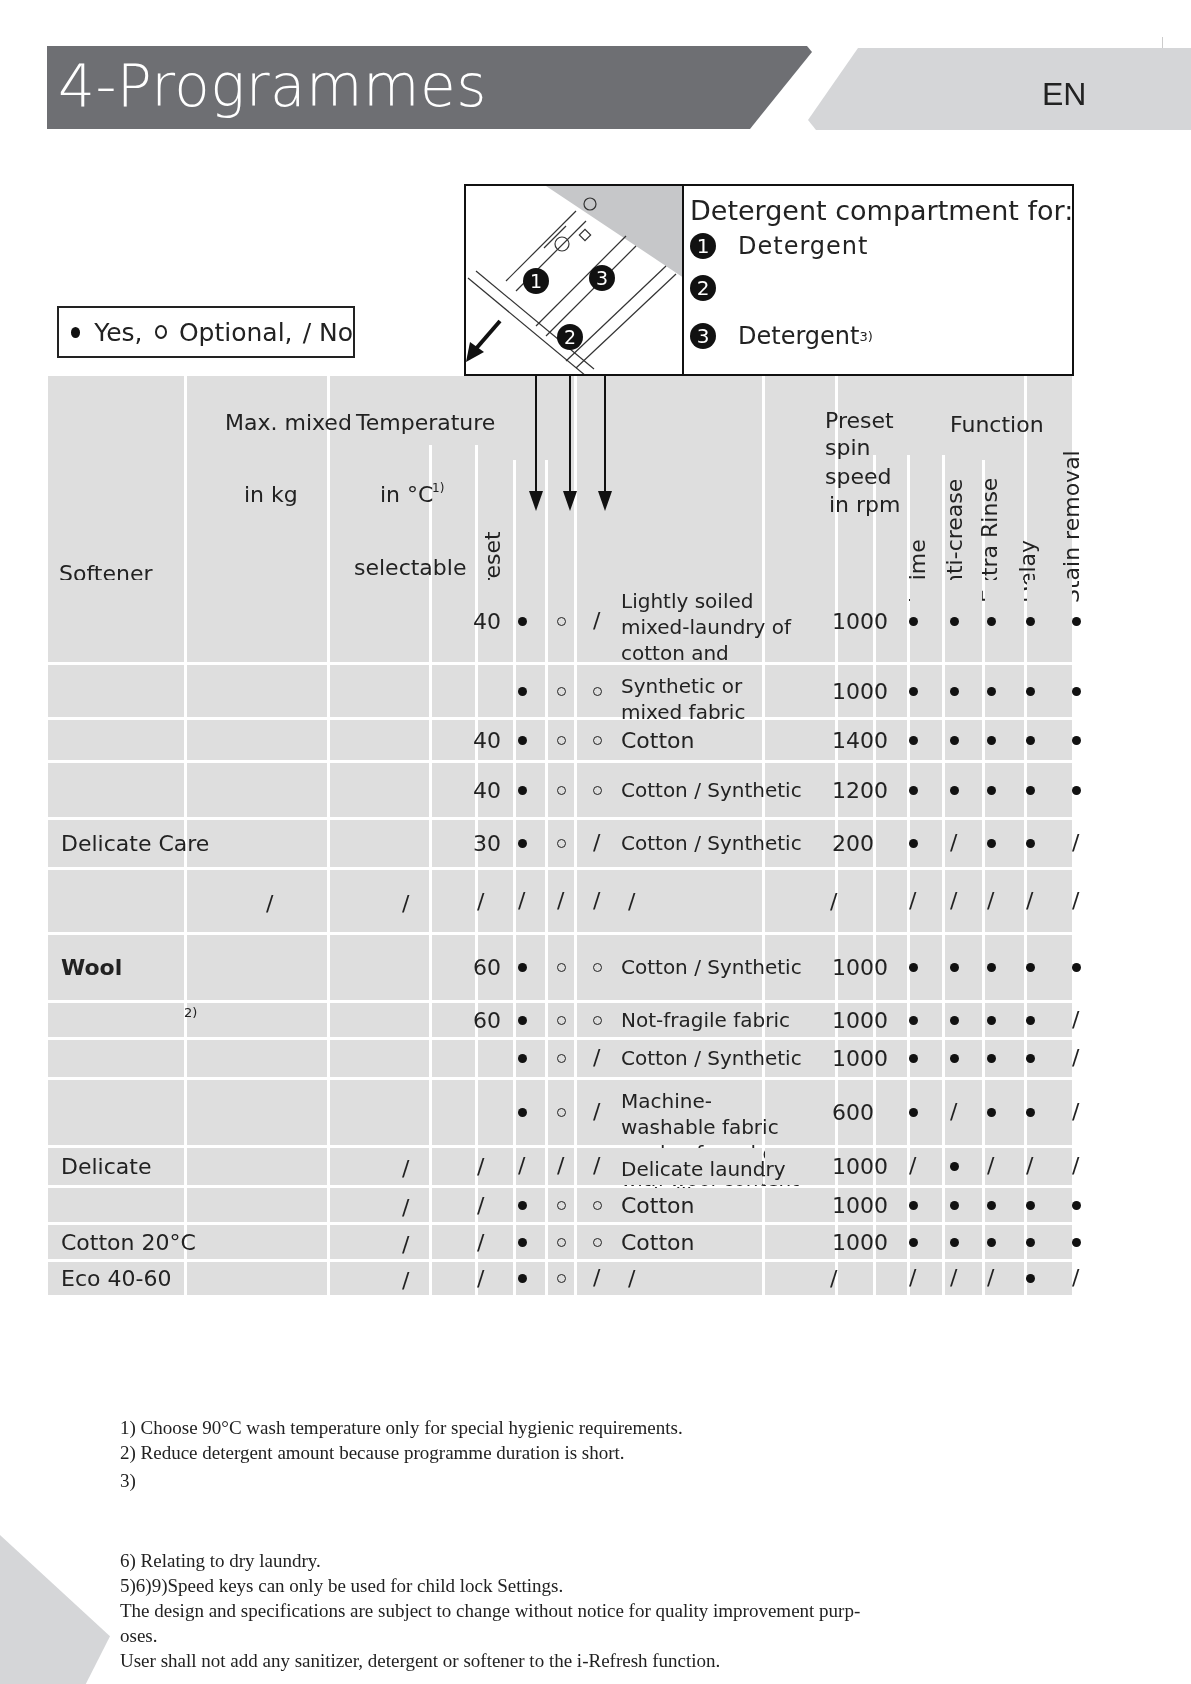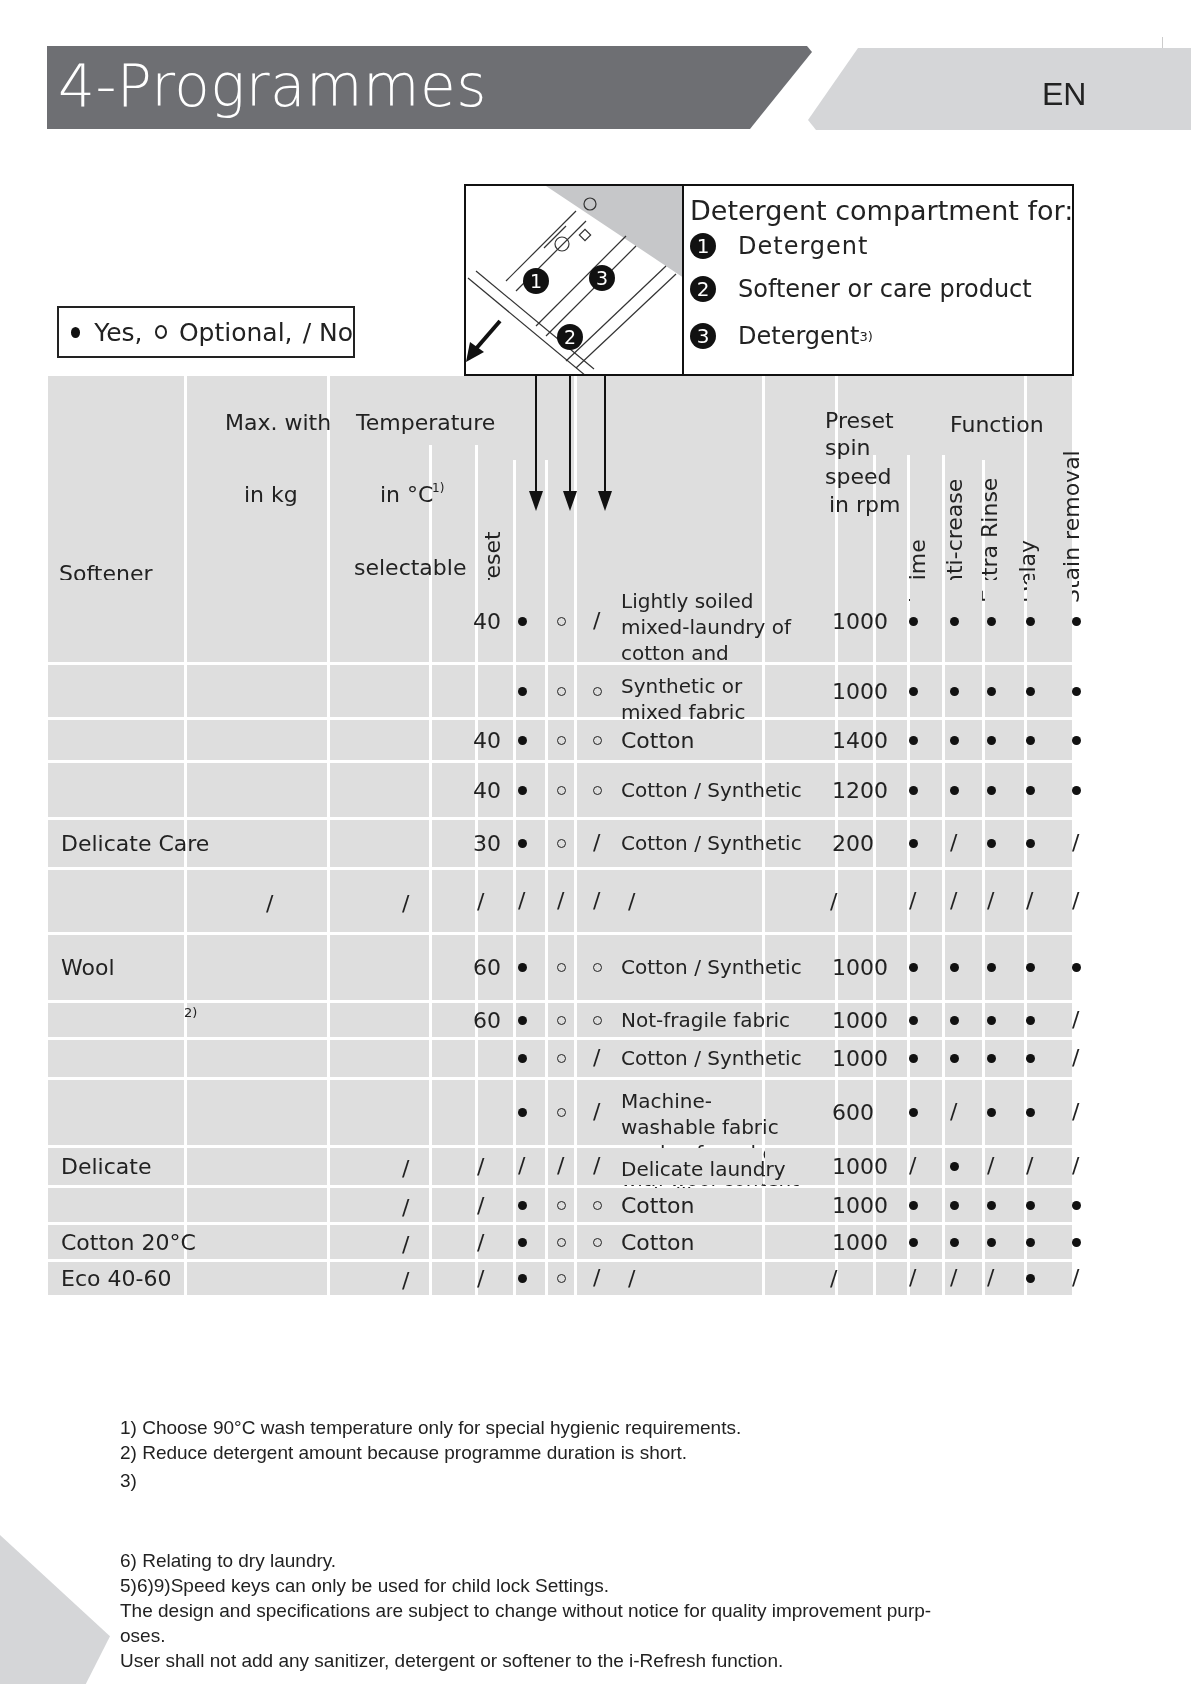--- a/index.html
+++ b/index.html
@@ -38,21 +38,21 @@
   .cell { position:absolute; background:#dedede; box-sizing:border-box; }
   .txt { position:absolute; font-size:22px; color:#222; white-space:nowrap; line-height:1; }
   .txt.sm { font-size:20px; }
   .txt.wrap { white-space:normal; line-height:26px; }
   .vtxt { position:absolute; transform:rotate(-90deg); transform-origin:left top; font-size:22px; white-space:nowrap; line-height:1; }
   .sym-dot { position:absolute; width:9px; height:9px; border-radius:50%; background:#111; }
   .sym-ring { position:absolute; width:9px; height:9px; border-radius:50%; border:1.6px solid #222; box-sizing:border-box; }
   .sym-slash { position:absolute; font-size:22px; line-height:1; color:#222; }
 
   
-  .fn-line { position:absolute; left:120px; font-size:19px; color:#222; white-space:nowrap; font-family:Liberation Sans, sans-serif; }
+  .fn-line { position:absolute; left:120px; font-size:19px; color:#222; white-space:nowrap; font-family:Liberation Serif, serif; }
   .corner-tri { position:absolute; left:0; top:1535px; width:110px; height:149px; background:#d5d6d8;
                 clip-path:polygon(0 0, 100% 68%, 78% 100%, 0 100%); }
 </style>
 </head>
 <body>
 
 <div class="margin-line"></div>
 <div class="hdr-dark"></div>
 <div class="hdr-title">4-Programmes</div>
 <div class="hdr-light"></div>
@@ -95,21 +95,20 @@
   </svg>
 </div>
 <div class="det-box"></div>
 <div class="det-title">Detergent compartment for:</div>
 <div class="det-item" style="top:232px">
   <span class="badge">1</span>
   <span style="letter-spacing:1px">Detergent</span>
 </div>
 <div class="det-item" style="top:275px">
   <span class="badge">2</span>
-  <span>Softener or care product</span>
 </div>
 <div class="det-item" style="top:322px">
   <span class="badge">3</span>
   <span>Detergent</span>
   <sup>3)</sup>
 </div>
 
 <div id="table">
     <div class="cell" style="left: 48px; top: 376px; width: 136px; height: 204px;"></div>
     <div class="cell" style="left: 187px; top: 376px; width: 140px; height: 204px;"></div>
@@ -120,21 +119,21 @@
     <div class="cell" style="left: 1027px; top: 376px; width: 45px; height: 204px;"></div>
     <div style="position: absolute; background: rgb(255, 255, 255); width: 3px; left: 429px; top: 445px; height: 138px;"></div>
     <div style="position: absolute; background: rgb(255, 255, 255); width: 3px; left: 475px; top: 445px; height: 138px;"></div>
     <div style="position: absolute; background: rgb(255, 255, 255); width: 3px; left: 513px; top: 460px; height: 123px;"></div>
     <div style="position: absolute; background: rgb(255, 255, 255); width: 3px; left: 545px; top: 460px; height: 123px;"></div>
     <div style="position: absolute; background: rgb(255, 255, 255); width: 3px; left: 873px; top: 455px; height: 128px;"></div>
     <div style="position: absolute; background: rgb(255, 255, 255); width: 3px; left: 907px; top: 455px; height: 128px;"></div>
     <div style="position: absolute; background: rgb(255, 255, 255); width: 3px; left: 942px; top: 455px; height: 128px;"></div>
     <div style="position: absolute; background: rgb(255, 255, 255); width: 3px; left: 982px; top: 460px; height: 123px;"></div>
     <div class="txt" style="left: 59px; top: 563px;">Softener</div>
-    <div class="txt" style="left: 225px; top: 412px;">Max. with</div>
+    <div class="txt" style="left: 225px; top: 412px;">Max. mixed</div>
     <div class="txt" style="left: 244px; top: 484px;">in kg</div>
     <div class="txt" style="left: 356px; top: 412px;">Temperature</div>
     <div class="txt" style="left: 380px; top: 484px;">in °C</div>
     <div class="txt" style="left: 432px; top: 482px; font-size: 12px;">1)</div>
     <div class="txt" style="left: 354px; top: 557px;">selectable</div>
     <div class="txt" style="left: 354px; top: 583px;">range</div>
     <div class="vtxt" style="left: 482px; top: 600px;">Preset</div>
     <div class="txt" style="left: 523px; top: 583px;">1</div>
     <div class="txt" style="left: 561px; top: 583px;">2</div>
     <div class="txt" style="left: 595px; top: 583px;">3</div>
@@ -315,21 +314,21 @@
     <div class="cell" style="left: 516px; top: 935px; width: 29px; height: 65px;"></div>
     <div class="cell" style="left: 548px; top: 935px; width: 26px; height: 65px;"></div>
     <div class="cell" style="left: 577px; top: 935px; width: 185px; height: 65px;"></div>
     <div class="cell" style="left: 765px; top: 935px; width: 70px; height: 65px;"></div>
     <div class="cell" style="left: 838px; top: 935px; width: 35px; height: 65px;"></div>
     <div class="cell" style="left: 876px; top: 935px; width: 31px; height: 65px;"></div>
     <div class="cell" style="left: 910px; top: 935px; width: 32px; height: 65px;"></div>
     <div class="cell" style="left: 945px; top: 935px; width: 37px; height: 65px;"></div>
     <div class="cell" style="left: 985px; top: 935px; width: 39px; height: 65px;"></div>
     <div class="cell" style="left: 1027px; top: 935px; width: 45px; height: 65px;"></div>
-    <div class="txt" style="left: 61px; top: 957px;">Wool</div>
+    <div class="txt" style="left: 61px; top: 957px; font-weight: bold;">Wool</div>
     <div class="txt" style="left: 473px; top: 957px;">60</div>
     <div class="sym-dot" style="left: 518px; top: 963px;"></div>
     <div class="sym-ring" style="left: 557px; top: 963px;"></div>
     <div class="sym-ring" style="left: 593px; top: 963px;"></div>
     <div class="txt sm" style="left: 621px; top: 957px;">Cotton / Synthetic</div>
     <div class="txt" style="left: 832px; top: 957px;">1000</div>
     <div class="sym-dot" style="left: 909px; top: 963px;"></div>
     <div class="sym-dot" style="left: 950px; top: 963px;"></div>
     <div class="sym-dot" style="left: 987px; top: 963px;"></div>
     <div class="sym-dot" style="left: 1026px; top: 963px;"></div>

